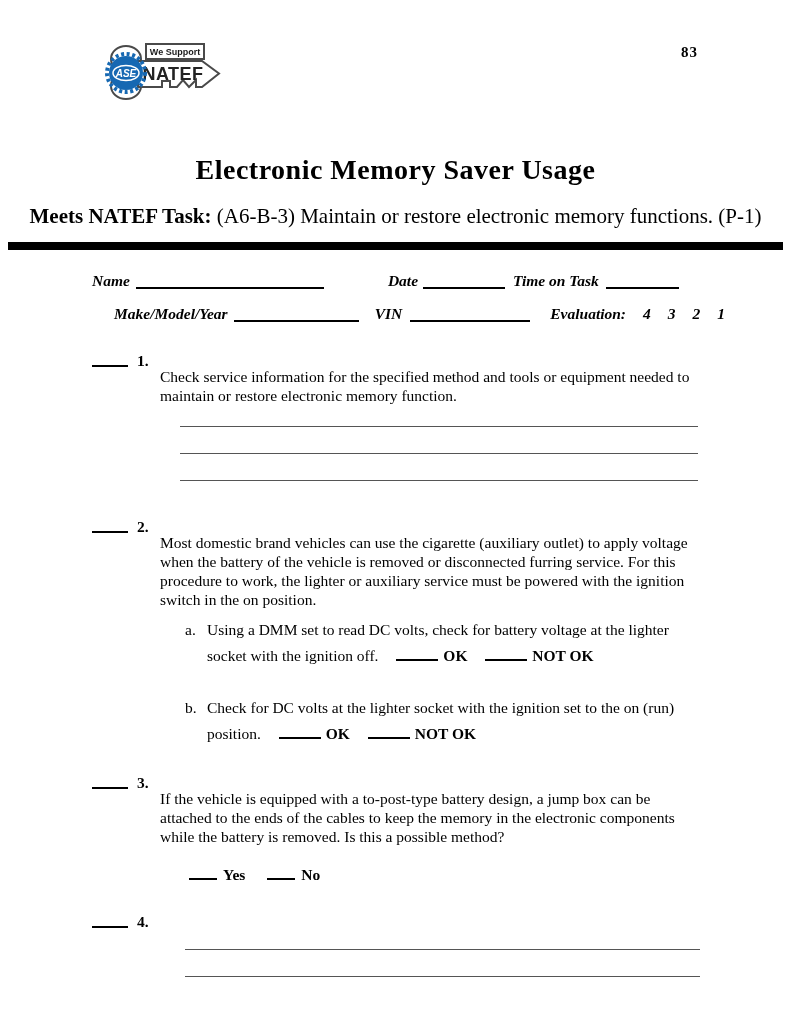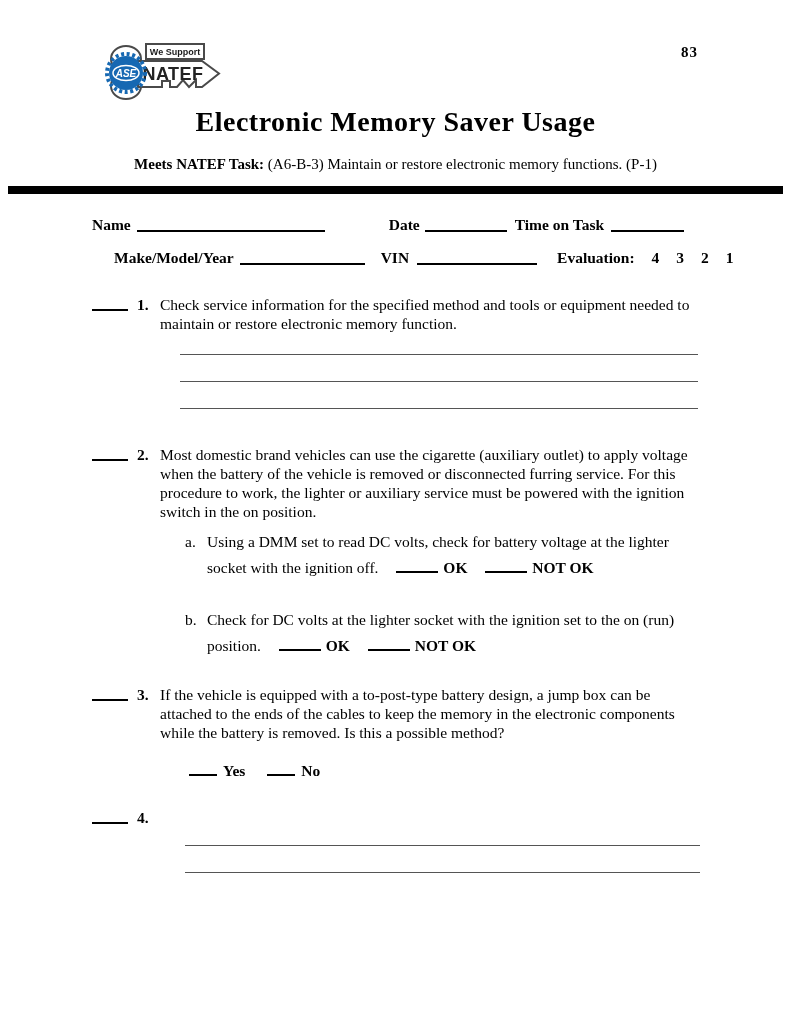--- a/index.html
+++ b/index.html
@@ -3,45 +3,45 @@
 <meta charset="utf-8">
 <style>
   * { margin:0; padding:0; box-sizing:border-box; }
   html,body { background:#ffffff; }
   body {
     width:791px; height:1024px; position:relative; overflow:hidden;
     color:#000; font-family:"Liberation Serif", serif;
   }
   .page-number { position:absolute; top:44px; left:681px; font-size:15px; font-weight:bold; letter-spacing:1px; }
   .logo { position:absolute; top:42px; left:98px; width:130px; height:62px; }
-  .title { padding-top:106px; text-align:center; font-size:28px; font-weight:bold; letter-spacing:0.5px; }
-  .task-line { margin-top:18px; text-align:center; font-size:15px; }
+  .title { padding-top:106px; text-align:center; font-size:28px; font-weight:bold; letter-spacing:0.5px;margin-top:48px; }
+  .task-line { margin-top:18px; text-align:center; font-size:21px; }
   .task-label { font-weight:bold; }
   .rule { height:8px; background:#000; margin:13px 8px 0 8px; }
   .content { padding:0 93px 0 92px; font-size:15.5px; }
 
-  .info-row { display:flex; align-items:flex-start; font-weight:bold; white-space:nowrap; }
+  .info-row { display:flex; align-items:center; font-weight:bold; white-space:nowrap;font-style:italic; }
   .row1 { margin-top:22px; }
   .row2 { margin-top:15px;margin-left:22px; }
   .blank { display:inline-block; border-bottom:2px solid #000; height:16px; flex:none; }
   .name-blank { width:188px; margin:0 64px 0 6px; }
   .date-blank { width:82px;  margin:0 8px 0 5px; }
   .tot-blank  { width:73px;  margin-left:7px; }
   .mmy-blank  { width:125px; margin:0 16px 0 6px; }
   .vin-blank  { width:120px; margin:0 20px 0 8px; }
   .eval-num   { display:inline-block; margin-left:17px; }
 
   .item { display:flex; line-height:19px; }
   .item-1 { margin-top:28px; }
   .item-2 { margin-top:36px; }
   .item-3 { margin-top:26px; }
   .item-4 { margin-top:28px; }
   .status-blank { flex:none; width:36px; height:16px; border-bottom:2px solid #000; margin-right:9px; }
   .item-num { flex:none; width:23px; font-weight:bold; }
-  .item-body { flex:none; width:542px; }
+  .item-body { flex:none; width:542px;margin-top:16px; }
 
   .answer-lines { margin-left:88px; width:518px; margin-top:-5px; }
   .answer-lines-4 { margin-left:93px; width:515px; margin-top:-8px; }
   .answer-line { height:27px; border-bottom:1px solid #555; }
 
   .sub-item { display:flex; line-height:26px; margin-left:93px; }
   .sub-a { margin-top:8px; }
   .sub-b { margin-top:26px; }
   .sub-letter { flex:none; width:22px; }
   .sub-body { flex:none; width:490px; }

